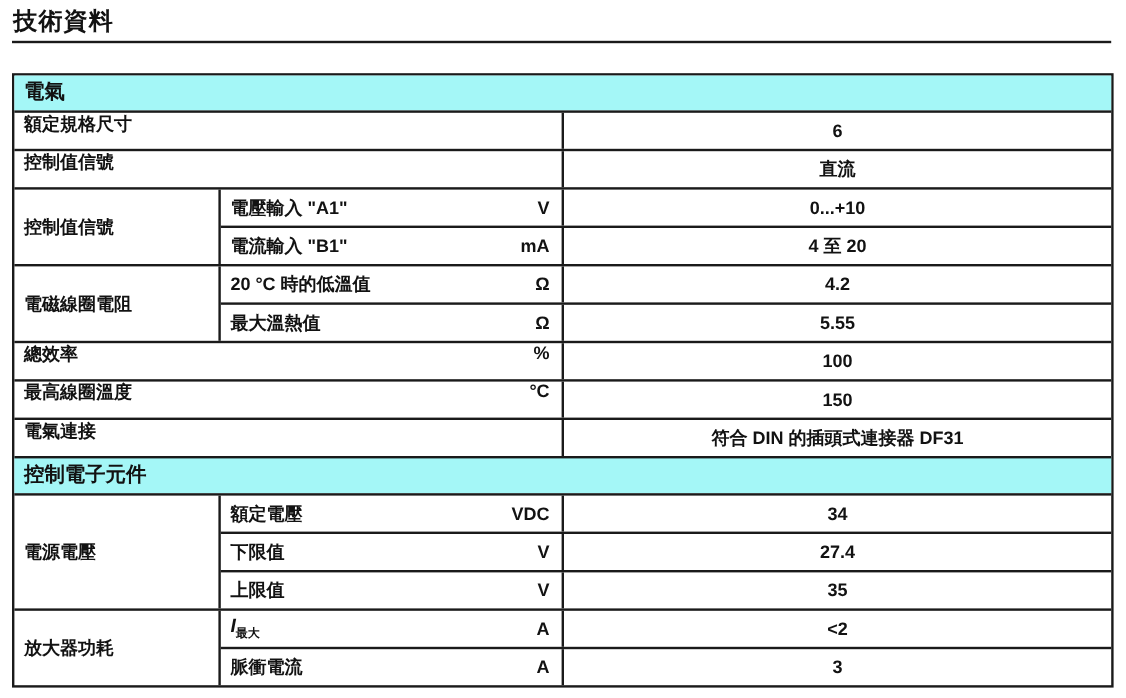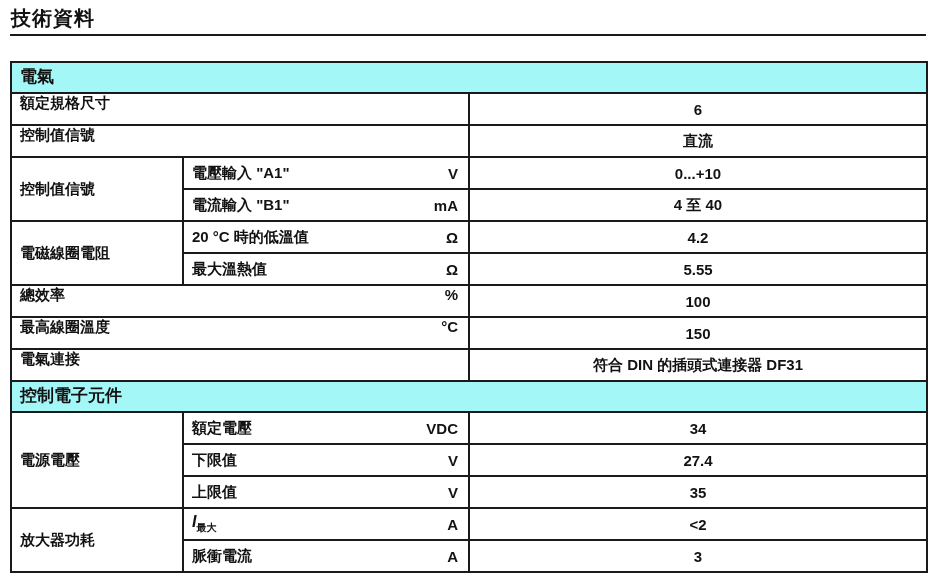--- a/index.html
+++ b/index.html
@@ -136,21 +136,21 @@
             <span class="lbl">電壓輸入 "A1"</span>
             <span class="unit">V</span>
           </div>
           <div class="cell value">0...+10</div>
         </div>
         <div class="subrow">
           <div class="cell mid">
             <span class="lbl">電流輸入 "B1"</span>
             <span class="unit">mA</span>
           </div>
-          <div class="cell value">4 至 40</div>
+          <div class="cell value">4 至 20</div>
         </div>
       </div>
     </div>
 
     <div class="row">
       <div class="cell glabel">電磁線圈電阻</div>
       <div class="subrows">
         <div class="subrow">
           <div class="cell mid">
             <span class="lbl">20 °C 時的低溫值</span>

